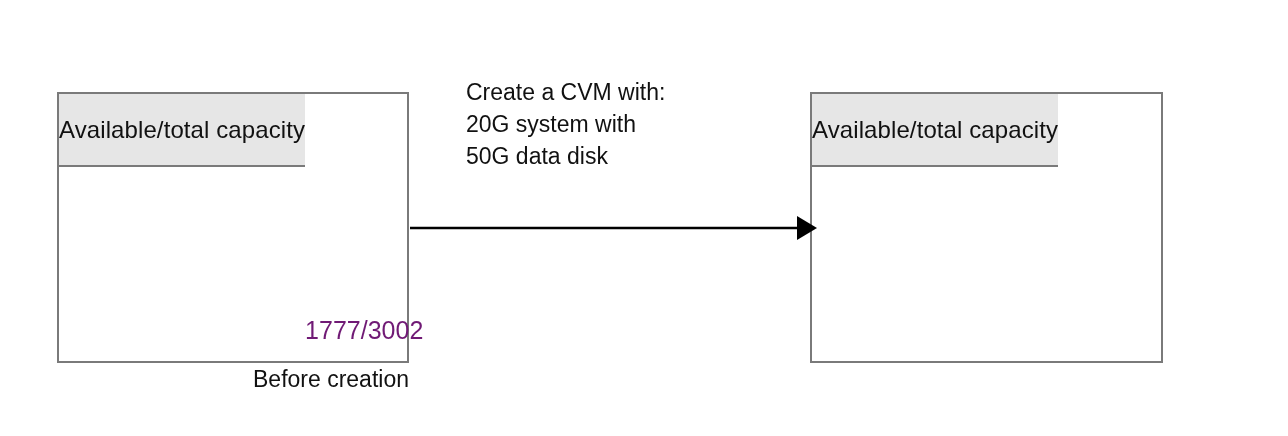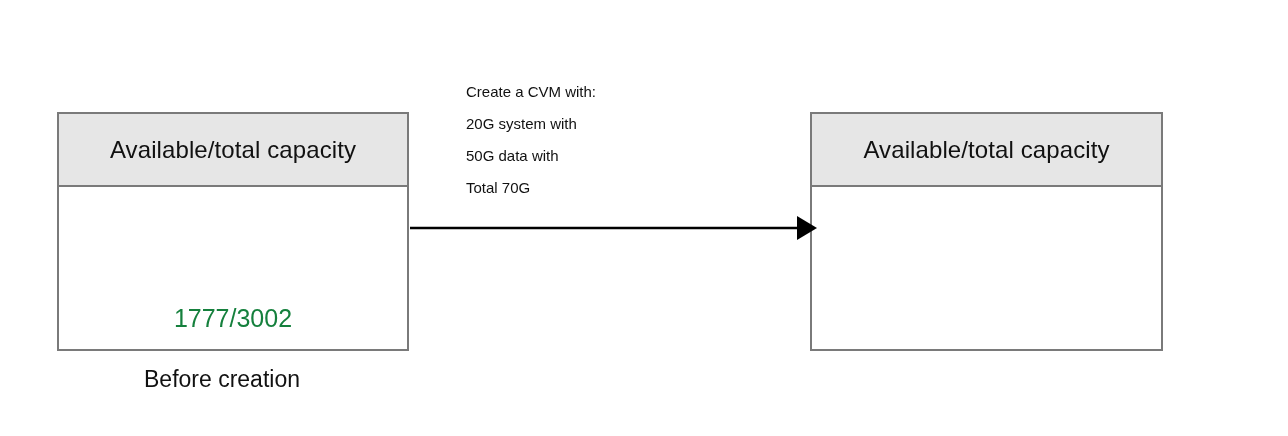--- a/index.html
+++ b/index.html
@@ -17,27 +17,26 @@
     position: relative;
     width: 1288px;
     height: 436px;
     background: #ffffff;
     overflow: hidden;
   }
 
   
   .capacity-box {
     position: absolute;
-    top: 112px;
-    height: 239px;
+    top: 92px;
+    height: 271px;
     box-sizing: border-box;
     border: 2px solid #7a7a7a;
     background: #ffffff;
     display: flex;
-    flex-direction: column;
   }
   #box-before { left: 57px;  width: 352px; }
   #box-after  { left: 810px; width: 353px; }
 
   .box-header {
     height: 71px;
     flex: 0 0 71px;
     background: #e6e6e6;
     border-bottom: 2px solid #7a7a7a;
     display: flex;
@@ -57,55 +56,55 @@
     position: relative;
     display: flex;
     align-items: flex-end;
     justify-content: center;
     padding-bottom: 18px;
     box-sizing: border-box;
   }
   .box-value {
     font-size: 25px;
     line-height: 1;
-    color: #15803d;
+    color: #701a75;
     white-space: nowrap;
   }
 
   
   .box-caption {
     position: absolute;
     top: 368px;
     font-size: 23px;
     line-height: 1;
     color: #111111;
     text-align: center;
     white-space: nowrap;
   }
-  #caption-before { left: 46px;  width: 352px; }
+  #caption-before { left: 57px;  width: 352px; text-align: right; }
   #caption-after  { left: 810px; width: 353px; }
 
   
   #flow-arrow {
     position: absolute;
     left: 405px;
     top: 208px;
     width: 412px;
     height: 40px;
   }
 
   
   #flow-annotation {
     position: absolute;
     left: 466px;
     top: 76px;
     width: 330px;
   }
   .annotation-line {
-    font-size: 15px;
+    font-size: 23px;
     line-height: 32px;
     color: #111111;
     white-space: nowrap;
   }
 </style>
 </head>
 <body>
 
 <div id="canvas">
 
@@ -128,17 +127,16 @@
 
 
   <svg id="flow-arrow" viewBox="0 0 412 40" width="412" height="40" aria-hidden="true">
     <line x1="5" y1="20" x2="392" y2="20" stroke="#000000" stroke-width="2.6"></line>
     <polygon points="392,8 412,20 392,32" fill="#000000"></polygon>
   </svg>
 
   <div id="flow-annotation">
     <div class="annotation-line">Create a CVM with:</div>
     <div class="annotation-line">20G system with</div>
-    <div class="annotation-line">50G data with</div>
-    <div class="annotation-line">Total 70G</div>
+    <div class="annotation-line">50G data disk</div>
   </div>
 
 </div>
 
 </body></html>

